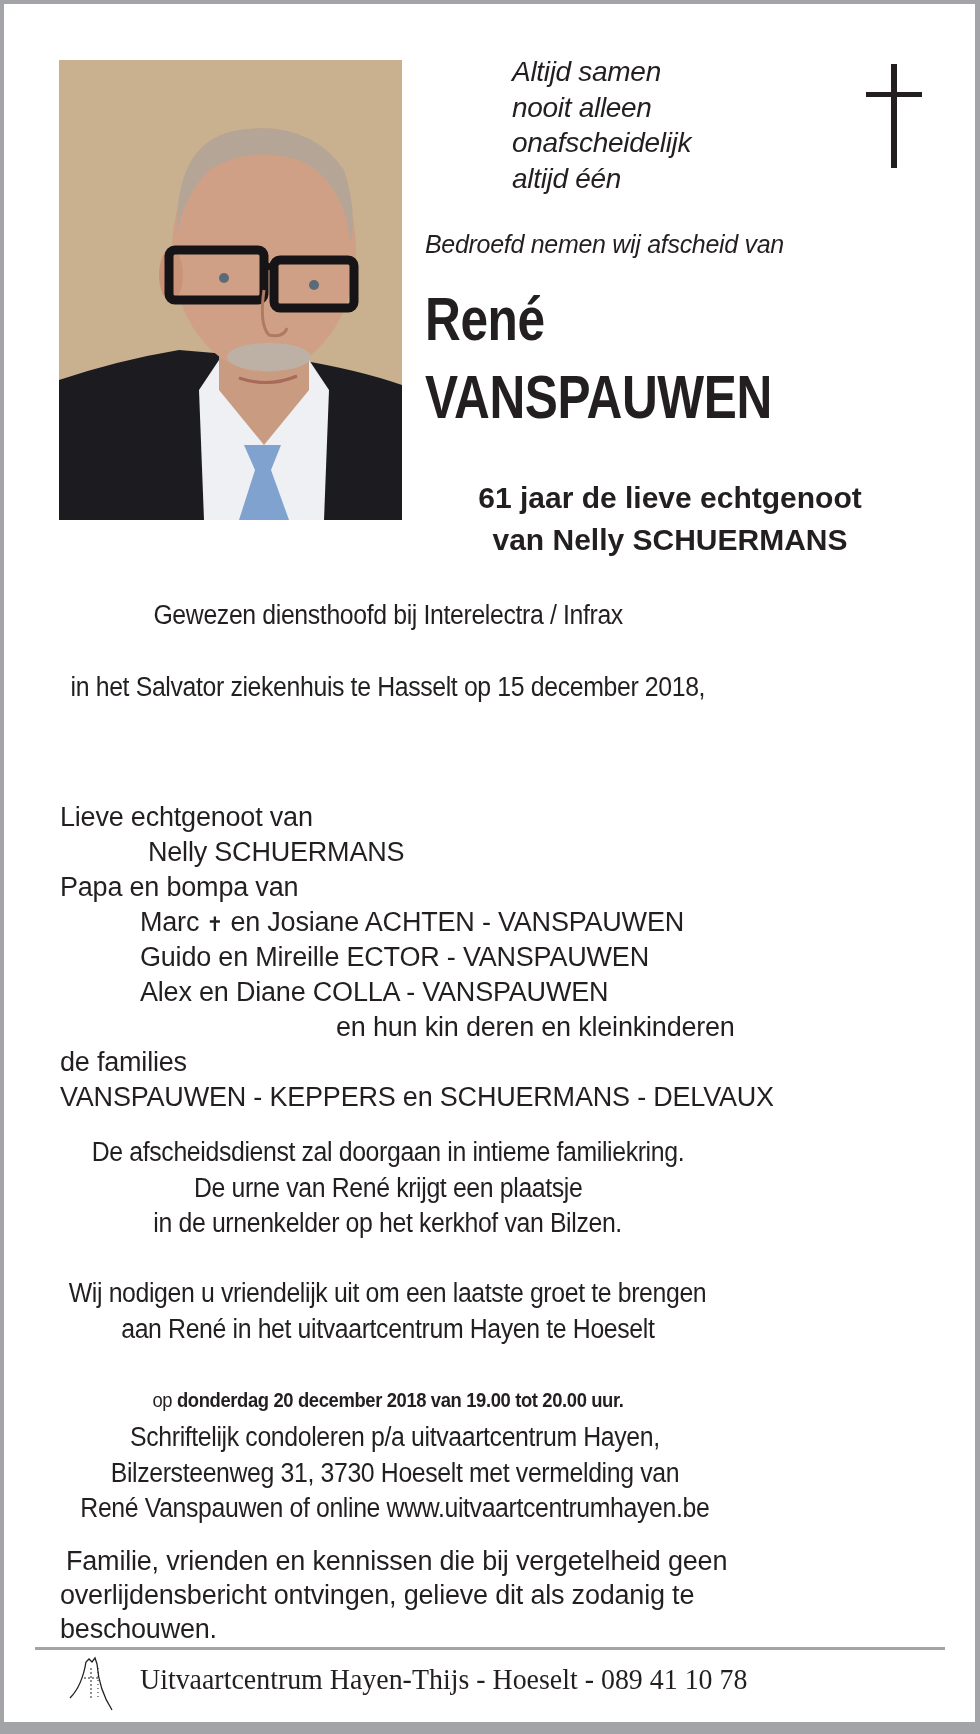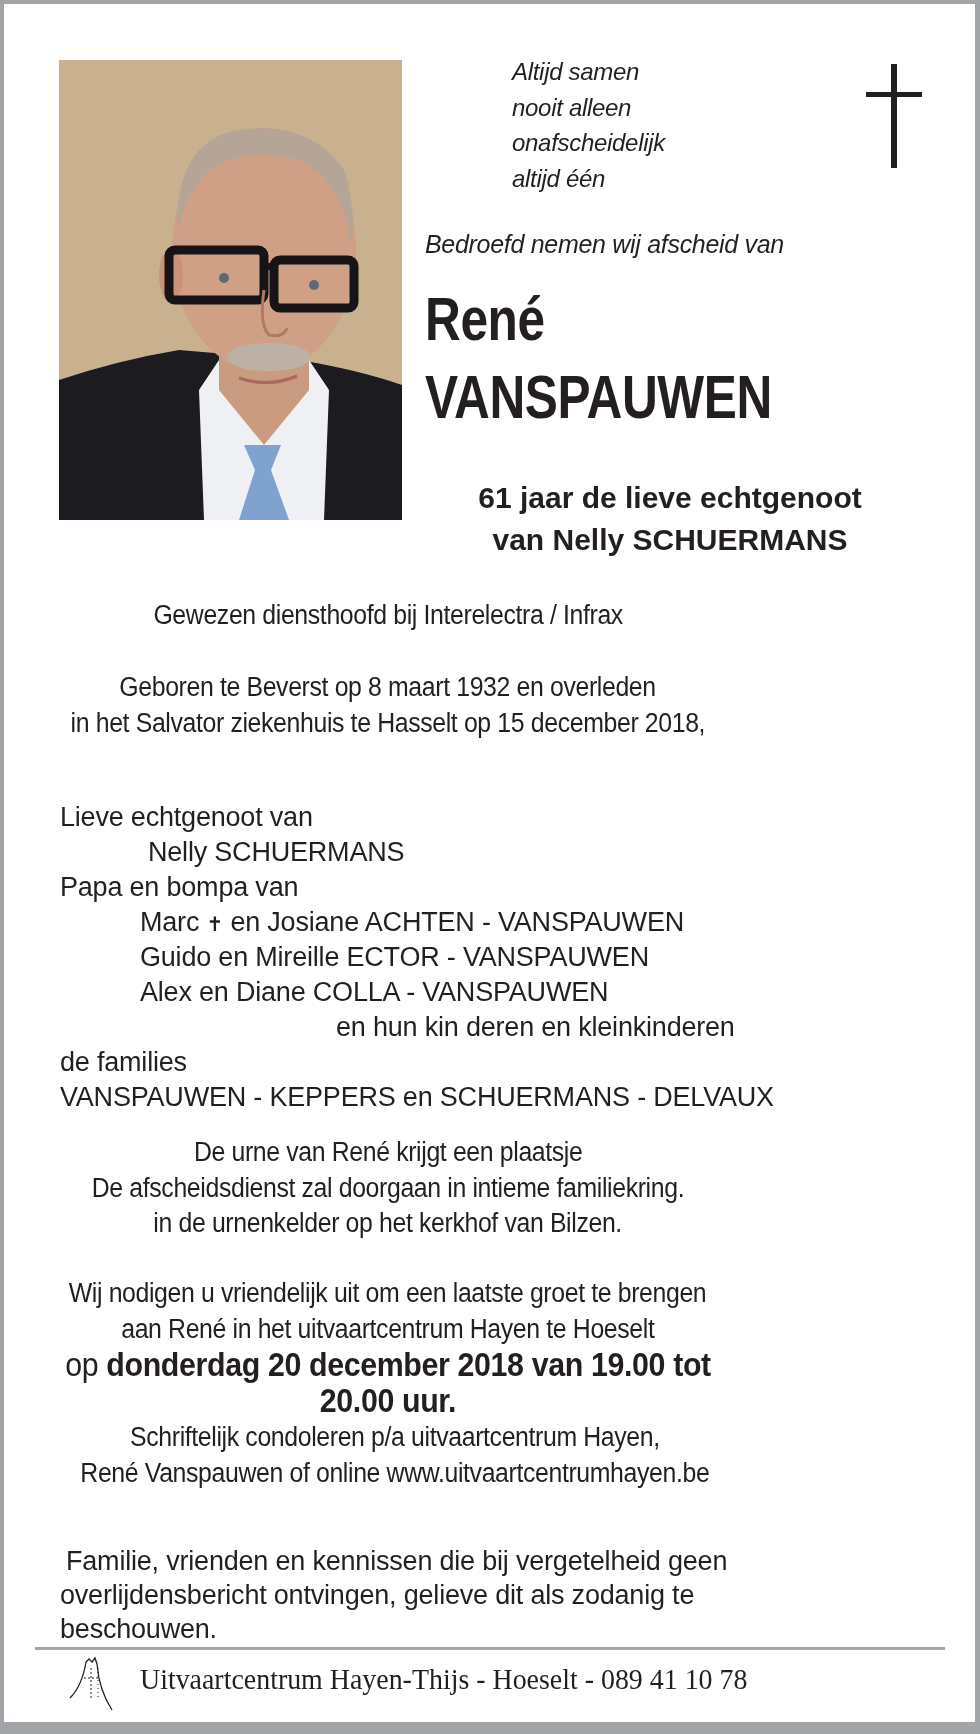--- a/index.html
+++ b/index.html
@@ -2,21 +2,21 @@
 <html><head>
 <meta charset="utf-8">
 <style>
   html, body { margin:0; padding:0; background:#ffffff; }
   body { width:980px; height:1734px; position:relative; overflow:hidden;
          font-family:"Liberation Sans", sans-serif; color:#231f20; }
   .frame { position:absolute; left:0; top:0; width:980px; height:1734px; box-sizing:border-box;
            border-top:4px solid #a3a4a8; border-left:4px solid #a3a4a8; border-right:5px solid #a3a4a8; border-bottom:12px solid #a3a4a8; }
   .abs { position:absolute; white-space:nowrap; }
   .photo { position:absolute; left:59px; top:60px; width:343px; height:460px; overflow:hidden; background:#c9b08f; }
-  .poem { position:absolute; left:512px; top:54px; font-style:italic; font-size:24px; line-height:35.5px; letter-spacing:-0.3px; }
+  .poem { position:absolute; left:512px; top:54px; font-style:italic; font-size:28px; line-height:35.5px; letter-spacing:-0.3px; }
   .cross { position:absolute; left:866px; top:64px; width:56px; height:104px; }
   .cross .v { position:absolute; left:25px; top:0; width:6px; height:104px; background:#231f20; }
   .cross .h { position:absolute; left:0; top:28px; width:56px; height:5px; background:#231f20; }
   .intro { left:425px; top:230px; font-style:italic; font-size:25px; letter-spacing:-0.3px; }
   .name { left:425px; font-weight:bold; font-size:62px; line-height:62px; transform-origin:0 0; transform:scaleX(0.80); letter-spacing:-0.5px; }
   .sub-bold { font-weight:bold; font-size:30px; text-align:center; width:520px; left:410px; line-height:42px; }
   .center { position:absolute; left:0; width:776px; text-align:center; font-size:27px; line-height:35.5px; letter-spacing:-0.4px; }
   .cond { display:inline-block; transform:scaleX(0.92); }
   .left { position:absolute; font-size:27px; line-height:35px; white-space:nowrap; letter-spacing:-0.2px; }
   .bold { font-weight:bold; }
@@ -78,53 +78,53 @@
 <div class="abs name" style="top:366px;">VANSPAUWEN</div>
 
 <div class="abs sub-bold" style="top:477px;">61 jaar de lieve echtgenoot</div>
 <div class="abs sub-bold" style="top:519px;">van Nelly SCHUERMANS</div>
 
 <div class="center" style="top:598px;">
   <span class="cond">Gewezen diensthoofd bij Interelectra / Infrax</span>
 </div>
 
 <div class="center" style="top:670px;">
-  <div><span class="cond">Geboren te Beverst op 8 maart 1932 en overleden</span></div>
   <div><span class="cond">in het Salvator ziekenhuis te Hasselt op 15 december 2018,</span></div>
 </div>
 
 <div>
   <div class="left" style="left:60px; top:800px;">Lieve echtgenoot van</div>
   <div class="left" style="left:148px; top:835px;">Nelly SCHUERMANS</div>
   <div class="left" style="left:60px; top:870px;">Papa en bompa van</div>
   <div class="left" style="left:140px; top:905px;">
     <span>Marc</span>
     <span style="font-size:20px;">✝</span><span> en Josiane ACHTEN - VANSPAUWEN</span>
   </div>
   <div class="left" style="left:140px; top:940px;">Guido en Mireille ECTOR - VANSPAUWEN</div>
   <div class="left" style="left:140px; top:975px;">Alex en Diane COLLA - VANSPAUWEN</div>
   <div class="left" style="left:336px; top:1010px;">en hun kin deren en kleinkinderen</div>
   <div class="left" style="left:60px; top:1045px;">de families</div>
   <div class="left" style="left:60px; top:1080px;">VANSPAUWEN - KEPPERS en SCHUERMANS - DELVAUX</div>
 </div>
 
 <div class="center" style="top:1135px;">
+  <div><span class="cond">De afscheidsdienst zal doorgaan in intieme familiekring.</span></div>
   <div><span class="cond">De urne van René krijgt een plaatsje</span></div>
-  <div><span class="cond">De afscheidsdienst zal doorgaan in intieme familiekring.</span></div>
   <div><span class="cond">in de urnenkelder op het kerkhof van Bilzen.</span></div>
 </div>
 
 <div class="center" style="top:1276px;">
   <div><span class="cond">Wij nodigen u vriendelijk uit om een laatste groet te brengen</span></div>
   <div><span class="cond">aan René in het uitvaartcentrum Hayen te Hoeselt</span></div>
-  <div style="font-size:33px;"><span class="cond"><span>op </span><span class="bold">donderdag 20 december 2018 van 19.00 tot 20.00 uur.</span></span></div>
+  <div style="font-size:20px;margin-top:36px;"><span class="cond"><span>op </span><span class="bold">donderdag 20 december 2018 van 19.00 tot 20.00 uur.</span></span></div>
 </div>
 
 <div class="center" style="top:1420px;padding-left:7px;">
   <div><span class="cond">Schriftelijk condoleren p/a uitvaartcentrum Hayen,</span></div>
+  <div><span class="cond">Bilzersteenweg 31, 3730 Hoeselt met vermelding van</span></div>
   <div><span class="cond">René Vanspauwen of online www.uitvaartcentrumhayen.be</span></div>
 </div>
 
 <div>
   <div class="left" style="left:60px; top:1544px;margin-left:6px;">Familie, vrienden en kennissen die bij vergetelheid geen</div>
   <div class="left" style="left:60px; top:1578px;">overlijdensbericht ontvingen, gelieve dit als zodanig te</div>
   <div class="left" style="left:60px; top:1612px;">beschouwen.</div>
 </div>
 
 <div class="divider"></div>

